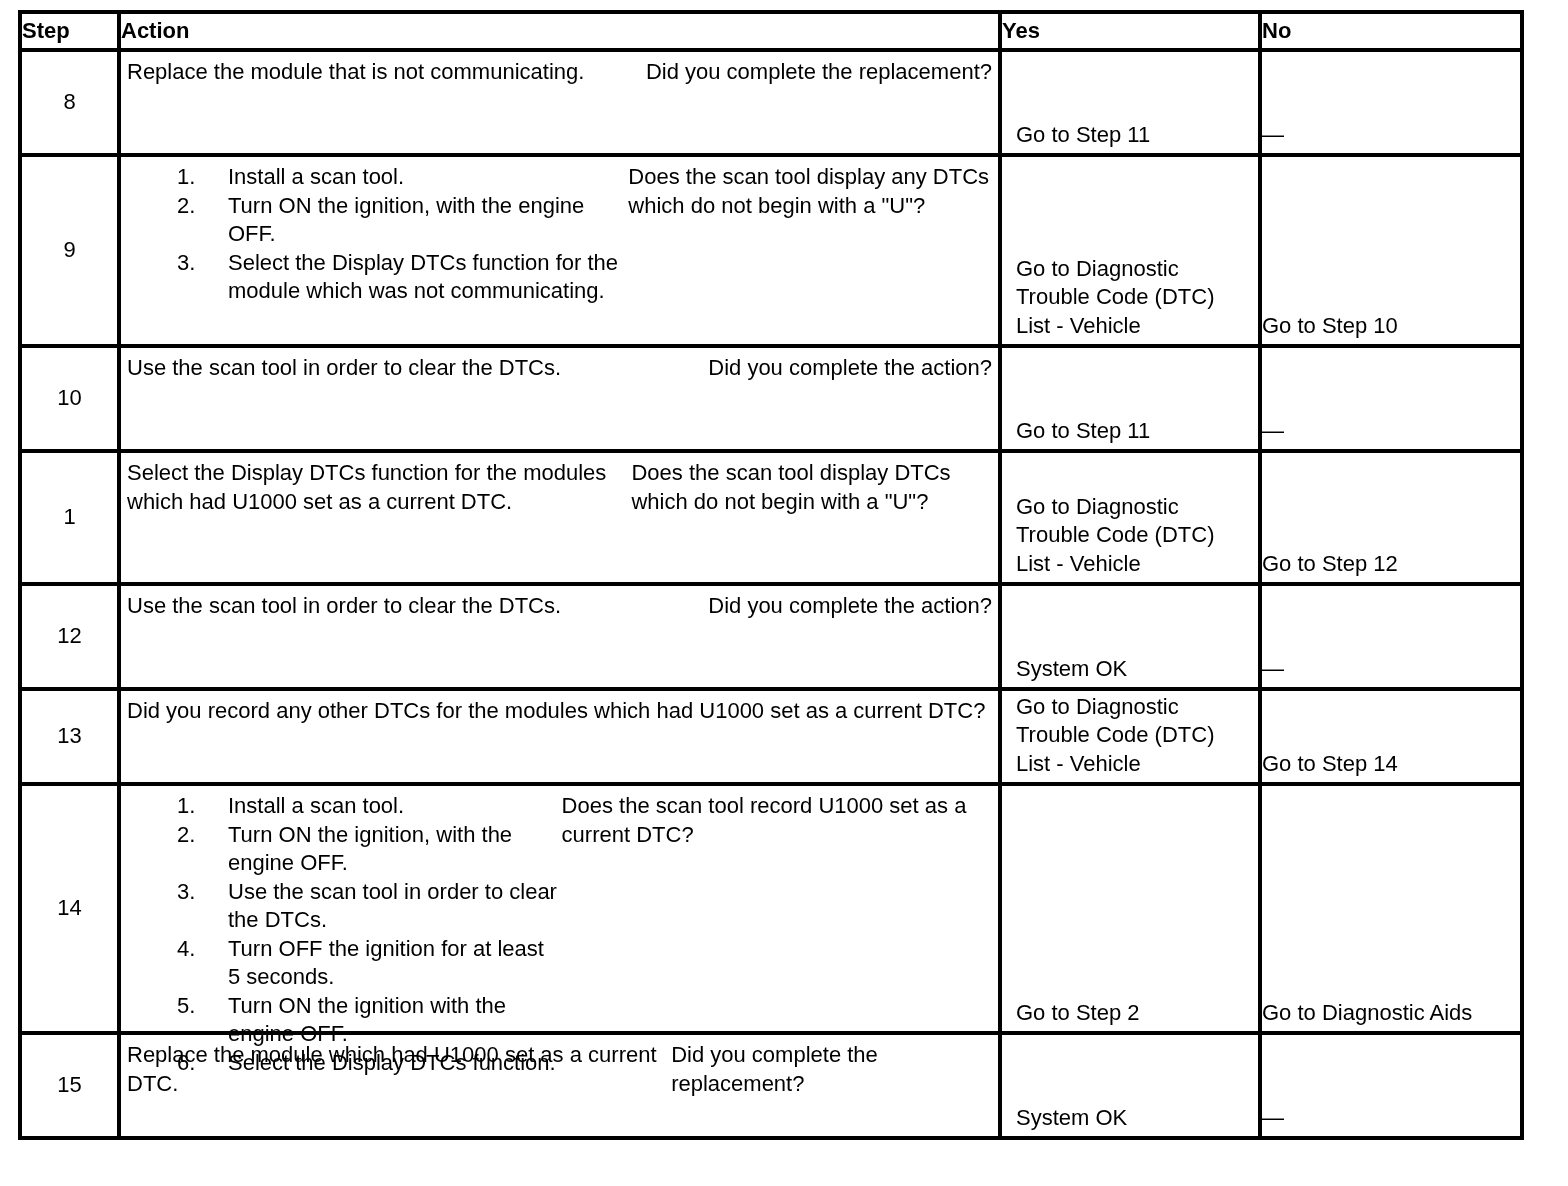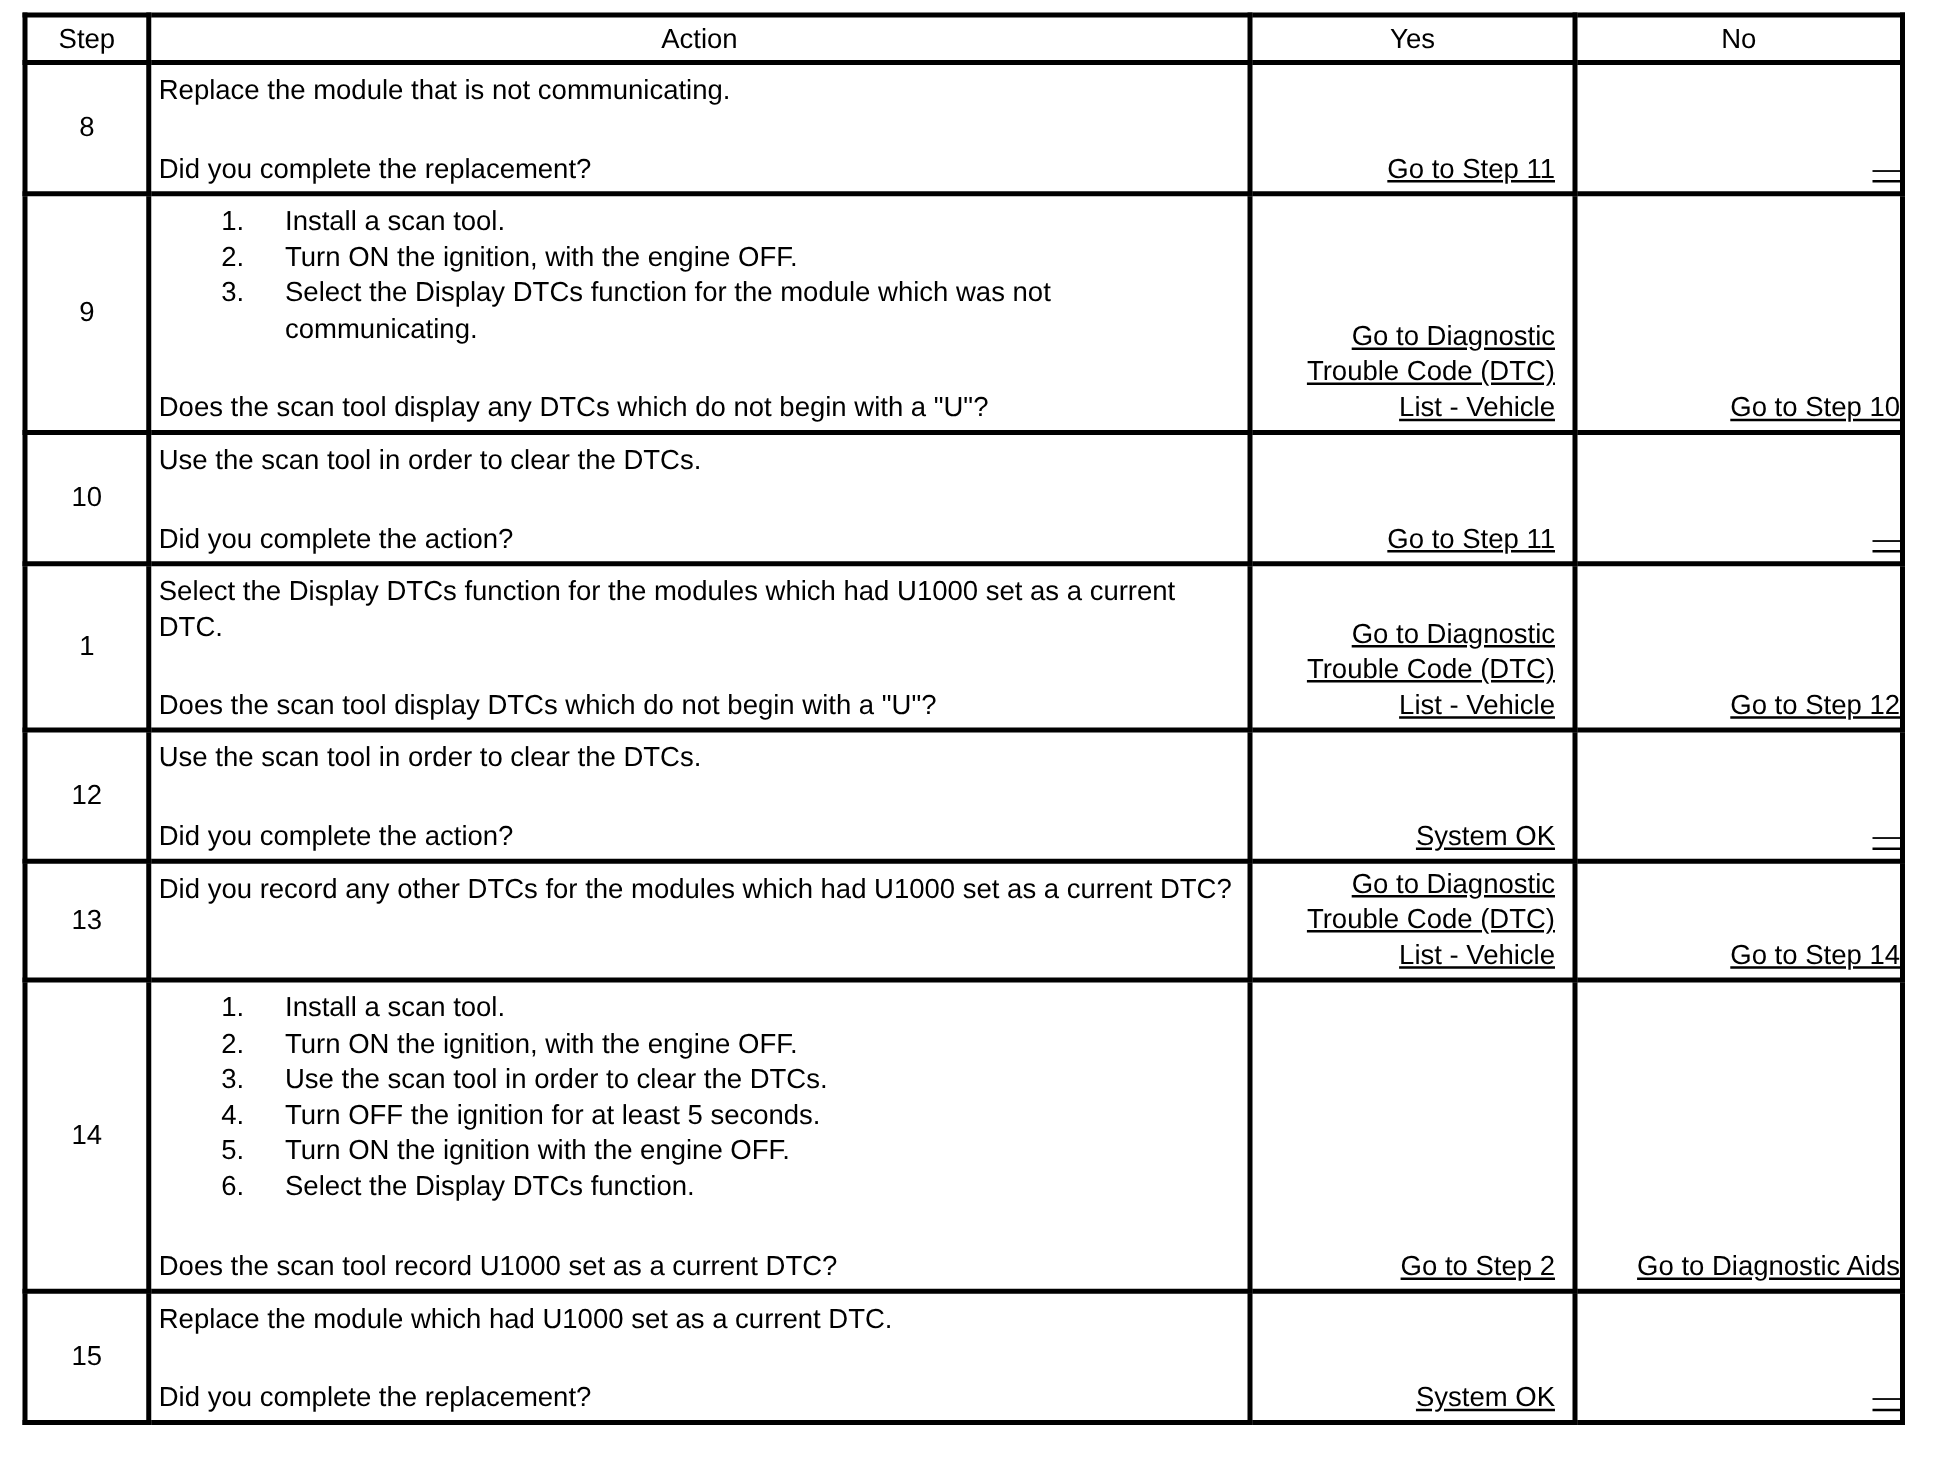--- a/index.html
+++ b/index.html
@@ -2,26 +2,26 @@
 <html><head>
 <meta charset="utf-8">
 <style>
   html, body { margin: 0; padding: 0; background: #ffffff; }
   body { width: 1568px; height: 1186px; position: relative; overflow: hidden;
          font-family: "Liberation Sans", sans-serif; color: #000; }
   table.steps { position: absolute; left: 18px; top: 10px; border-collapse: collapse;
                 table-layout: fixed; width: 1503px; }
   table.steps td, table.steps th { border: 4px solid #000; padding: 0; vertical-align: top;
                 font-size: 22px; line-height: 28.5px; }
-  th { font-weight: normal; text-align: center; height: 34px; vertical-align: middle !important; }
+  th { font-weight: bold; text-align: left; height: 34px; vertical-align: middle !important; }
   col.c-step { width: 99px; } col.c-action { width: 881px; } col.c-yes { width: 260px; } col.c-no { width: 262px; }
   td.step-num { text-align: center; vertical-align: middle !important; }
   td.action { padding: 6px 6px 4px 6px !important; }
-  td.action .cell { display: flex; flex-direction: column; justify-content: space-between; height: 100%; }
-  td.yes, td.no { text-align: right; vertical-align: bottom !important; padding-bottom: 4px !important; text-decoration: underline; }
+  td.action .cell { display: flex; justify-content: space-between; height: 100%; }
+  td.yes, td.no { text-align: left; vertical-align: bottom !important; padding-bottom: 4px !important; }
   ol.sub { margin: 0; padding: 0 0 0 50px; list-style: none; }
   ol.sub li { display: flex; }
   ol.sub li .n { width: 51px; flex: none; }
   .para { margin: 0; }
   .gap { flex: 1; min-height: 28px; }
 </style>
 </head>
 <body>
 
 <table class="steps">

